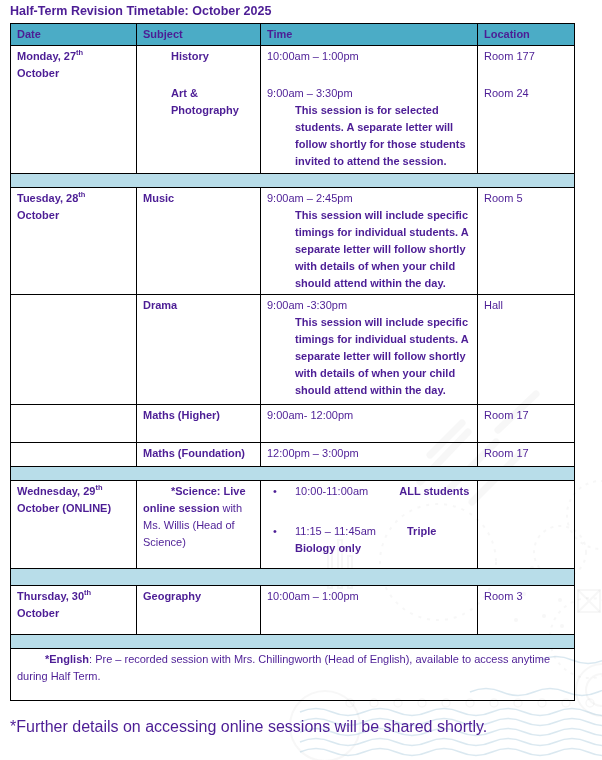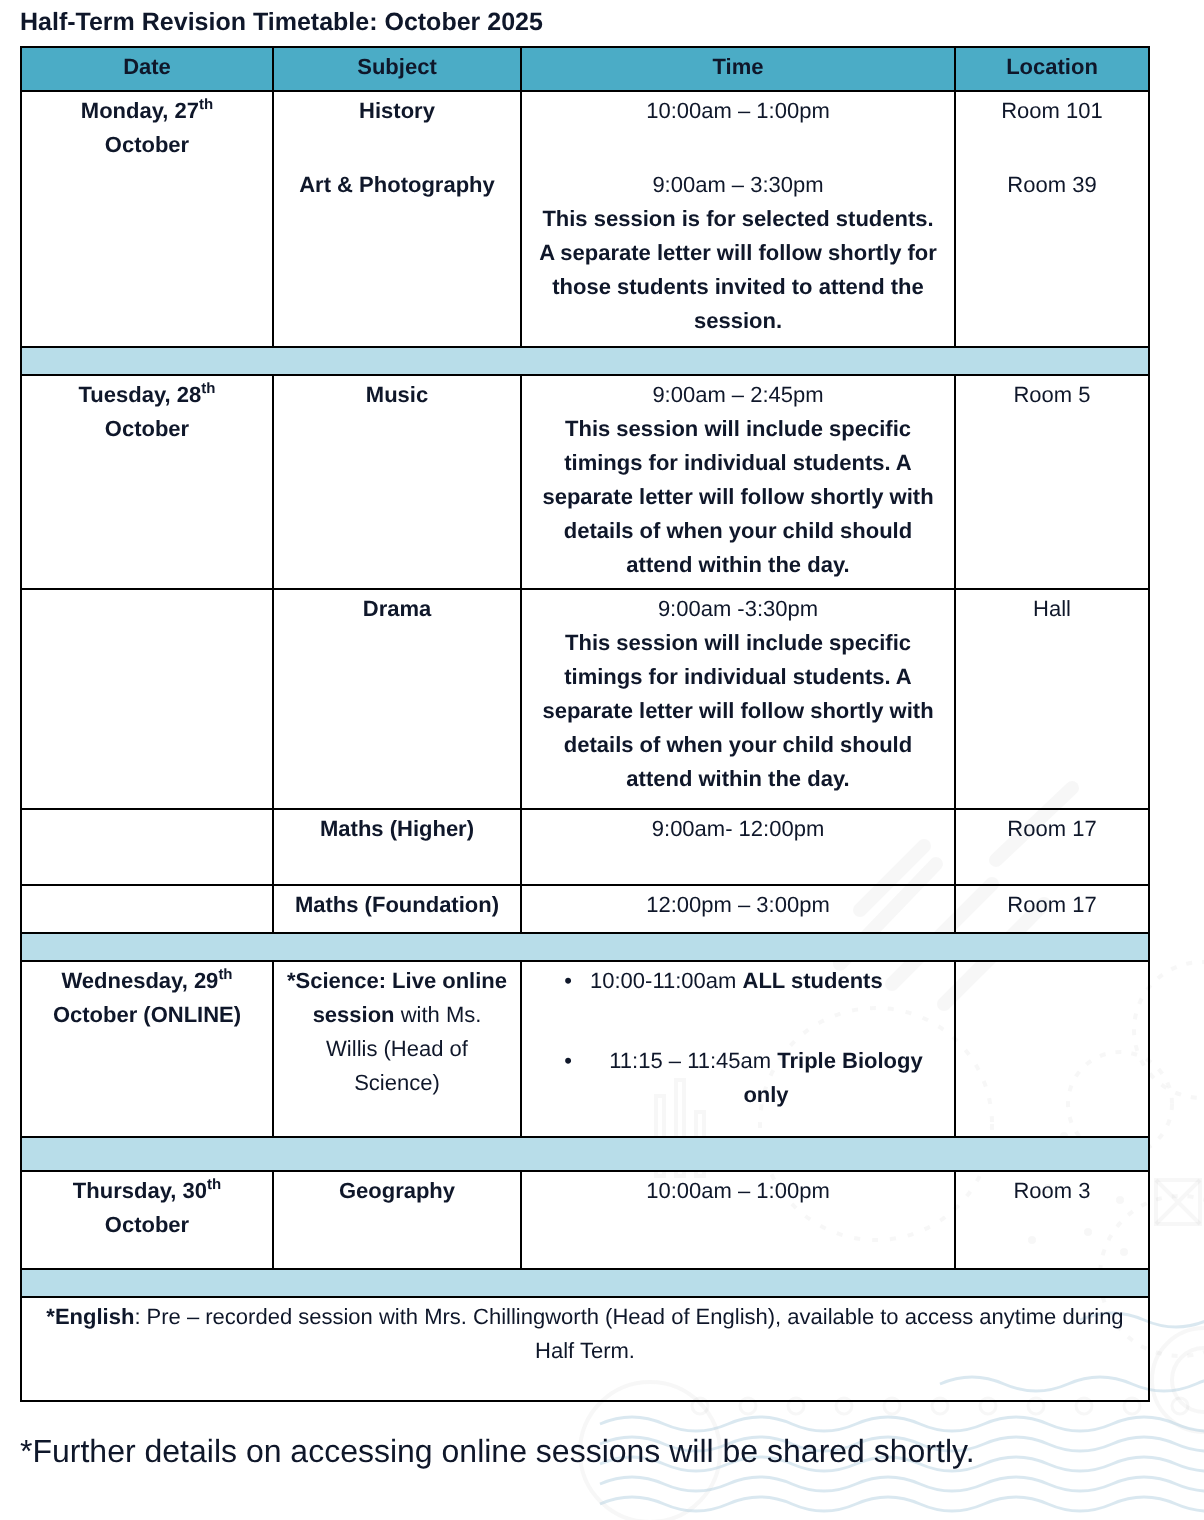--- a/index.html
+++ b/index.html
@@ -2,40 +2,40 @@
 <html style="--header-bg: #4BACC6; --sep-bg: #B8DDE9; --border-c: #000000;"><head>
 <meta charset="utf-8">
 <style>
   html,body{margin:0;padding:0;background:#fff;}
   .page{
     position:relative;
     width:602px;height:760px;
     background:#fff;
     overflow:hidden;
     font-family:"Liberation Sans",sans-serif;
-    color:#0f172a;
+    color:#4c1d95;
     box-sizing:border-box;
     padding:4px 0 0 10px;
   }
   .wm{position:absolute;top:0;left:0;z-index:0;pointer-events:none;}
   .content{position:relative;z-index:1;}
   .title{font-size:12.5px;font-weight:700;margin:0 0 5px 0;}
   table{border-collapse:collapse;table-layout:fixed;width:564px;}
   th,td{
     border:1px solid var(--border-c,#000);
     vertical-align:top;
     padding:2px 6px;
     font-size:11px;
     line-height:17px;
     overflow:hidden;
-    text-align:center;
+    text-align:left;
   }
   th{background:var(--header-bg,#4BACC6);font-weight:700;}
   tr.sep td{background:var(--sep-bg,#B8DDE9);padding:0;}
-  .b{font-weight:700;}
+  .b{font-weight:700;margin-left:28px;}
   sup{font-size:7.5px;line-height:0;}
   .gap{margin-top:20px;}
   .h-head{height:18px}.h-mon{height:128px}.h-sep{height:14px}
   .h-tue{height:107px}.h-dra{height:110px}.h-mh{height:38px}.h-mf{height:24px}
   .h-wed{height:88px}.h-sep3{height:17px}.h-thu{height:49px}.h-foot{height:52px}
   .bullet{display:flex;}
   .bullet .dot{flex:0 0 22px;padding-left:6px;}
   .bullet + .bullet{margin-top:23px;}
   .footnote{font-size:16px;line-height:17px;margin-top:17px;}
 </style>
@@ -128,22 +128,22 @@
         <td>
           <div class="b">History</div>
           <div class="b gap">Art &amp; Photography</div>
         </td>
         <td>
           <div>10:00am – 1:00pm</div>
           <div class="gap">9:00am – 3:30pm</div>
           <div class="b">This session is for selected students. A separate letter will follow shortly for those students invited to attend the session.</div>
         </td>
         <td>
-          <div>Room 101</div>
-          <div class="gap">Room 39</div>
+          <div>Room 177</div>
+          <div class="gap">Room 24</div>
         </td>
       </tr>
 
       <tr class="sep h-sep">
             <td colspan="4"></td>
           </tr>
 
       <tr class="h-tue">
         <td class="b">
           <div><span>Tuesday, 28</span><sup>th</sup></div>

